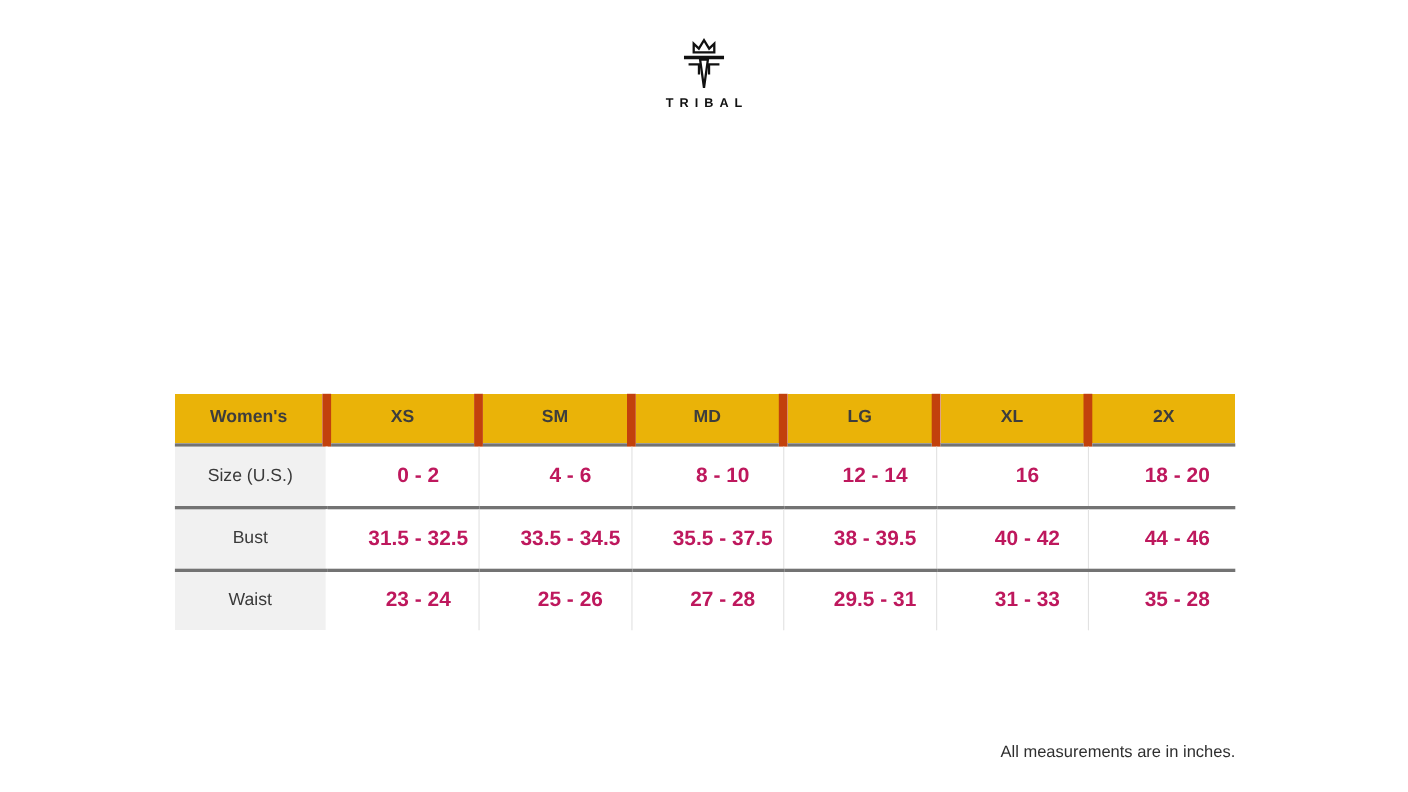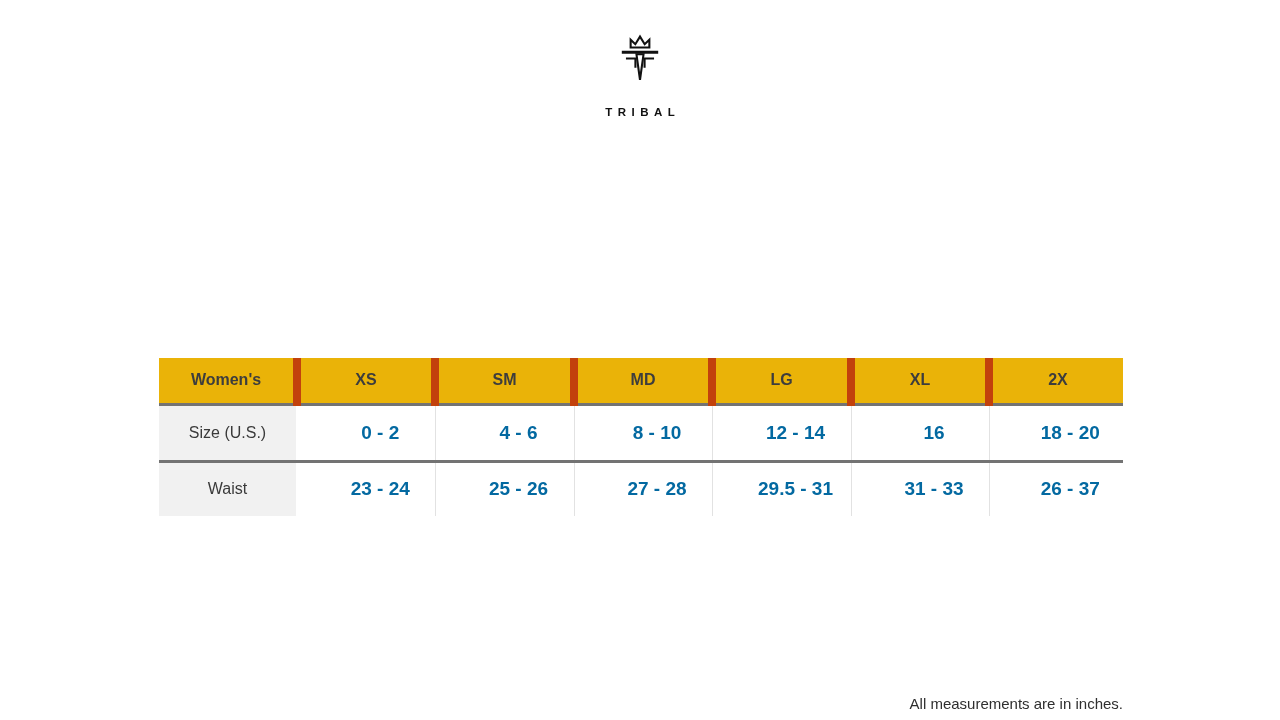--- a/index.html
+++ b/index.html
@@ -23,21 +23,21 @@
     top: 34px;
     width: 200px;
     text-align: center;
   }
   .logo-mark {
     display: block;
     margin: 0 auto;
   }
   .wordmark {
     display: block;
-    margin-top: 20px;
+    margin-top: 2px;
     font-size: 11.5px;
     font-weight: bold;
     letter-spacing: 5.5px;
     padding-left: 5.5px; 
     color: #111111;
   }
 
   
   .chart-wrap {
     position: absolute;
@@ -73,33 +73,32 @@
   table.sc tbody td.rowlabel {
     background: #f1f1f1;
     font-size: 16px;
     font-weight: 400;
     color: #3a3a3a;
     border-right: 2px solid #ffffff;
   }
   table.sc tbody td.val {
     font-size: 19px;
     font-weight: 600;
-    color: #0369a1;
+    color: #be185d;
     padding-left: 28px;
   }
   table.sc tbody td.val + td.val { border-left: 1px solid #e2e2e2; }
 
   
   .footer-note {
     position: absolute;
     right: 157px;
     top: 675px;
     font-size: 15px;
     color: #2f2f2f;
-    margin-top: 20px;
   }
 </style>
 </head>
 <body>
 
 <div class="canvas">
 
   <div class="logo-block">
     <svg class="logo-mark" width="46" height="52" viewBox="0 0 44 50" fill="none" stroke="#111111" stroke-width="2" stroke-linejoin="miter" stroke-linecap="butt">
 
@@ -141,27 +140,36 @@
         <tr>
           <td class="rowlabel">Size (U.S.)</td>
           <td class="val">0 - 2</td>
           <td class="val">4 - 6</td>
           <td class="val">8 - 10</td>
           <td class="val">12 - 14</td>
           <td class="val">16</td>
           <td class="val">18 - 20</td>
         </tr>
         <tr>
+          <td class="rowlabel">Bust</td>
+          <td class="val">31.5 - 32.5</td>
+          <td class="val">33.5 - 34.5</td>
+          <td class="val">35.5 - 37.5</td>
+          <td class="val">38 - 39.5</td>
+          <td class="val">40 - 42</td>
+          <td class="val">44 - 46</td>
+        </tr>
+        <tr>
           <td class="rowlabel">Waist</td>
           <td class="val">23 - 24</td>
           <td class="val">25 - 26</td>
           <td class="val">27 - 28</td>
           <td class="val">29.5 - 31</td>
           <td class="val">31 - 33</td>
-          <td class="val">26 - 37</td>
+          <td class="val">35 - 28</td>
         </tr>
       </tbody>
     </table>
   </div>
 
   <div class="footer-note">All measurements are in inches.</div>
 
 </div>
 
 </body></html>

